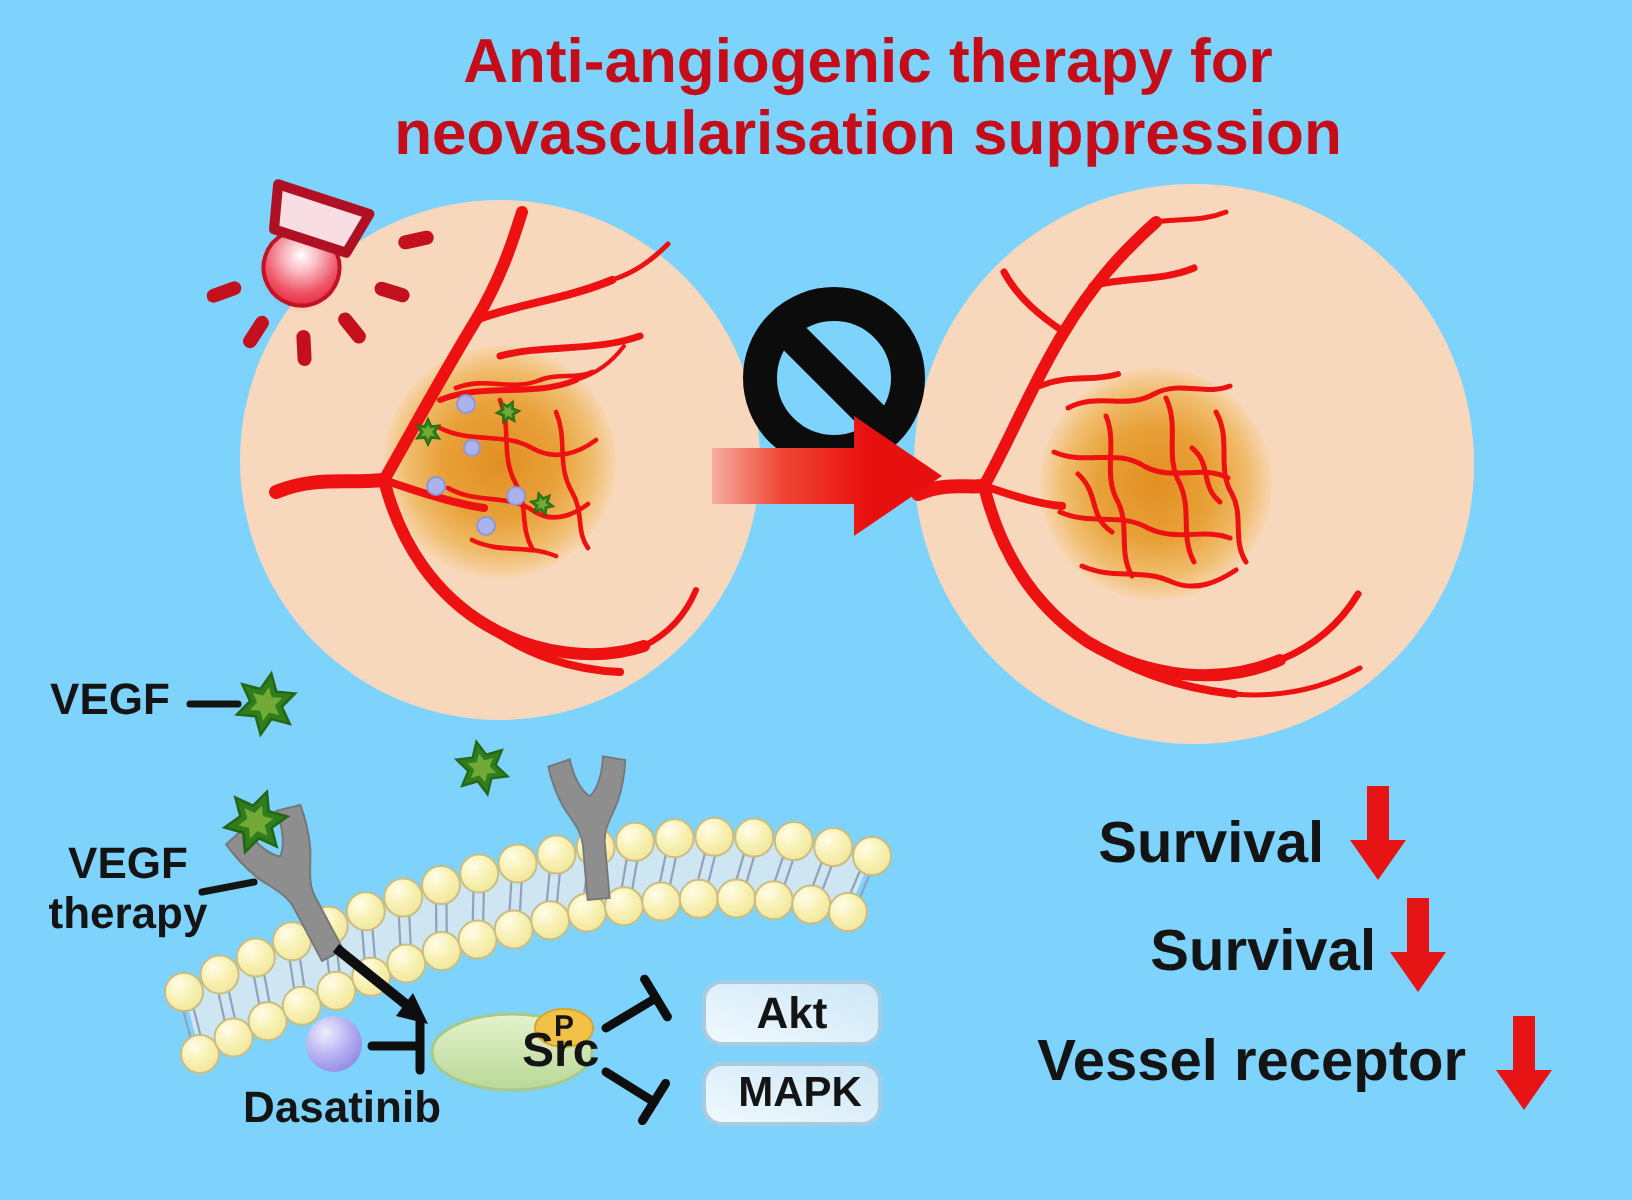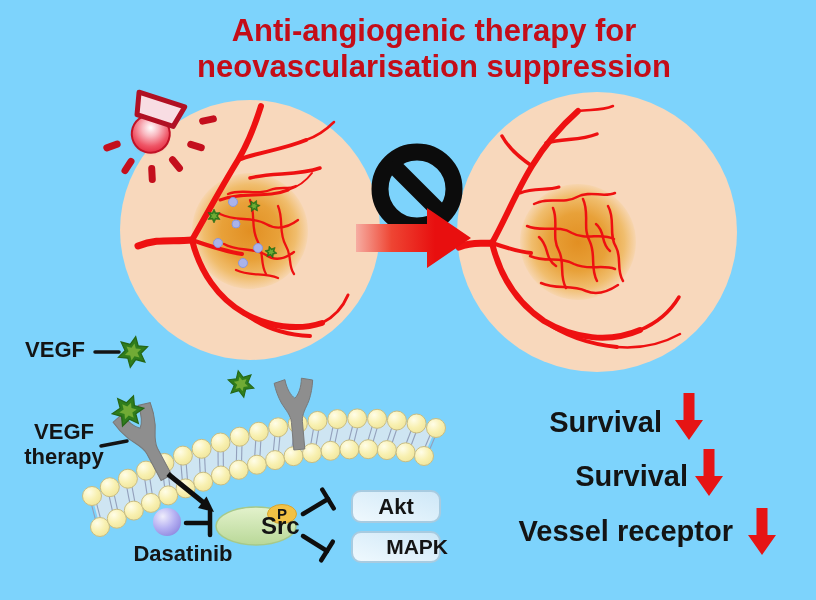--- a/index.html
+++ b/index.html
@@ -11,25 +11,25 @@
   .canvas *{box-sizing:border-box;}
   svg#scene{position:absolute;left:0;top:0;}
   .txt{position:absolute;color:#141414;font-weight:700;line-height:1.12;white-space:nowrap;}
   .title{
     left:52px;right:0;top:13px;text-align:center;
     font-size:31px;line-height:36px;font-weight:700;color:#c40d18;
     white-space:normal;
   }
   .vegf-label{left:16px;top:338px;width:78px;text-align:center;font-size:22px;}
   .receptor-label{left:12px;top:419px;width:104px;text-align:center;font-size:22px;line-height:25px;white-space:normal;}
-  .dasatinib-label{left:124px;top:542px;width:118px;text-align:center;font-size:22px;}
+  .dasatinib-label{left:112px;top:542px;width:118px;text-align:center;font-size:22px;}
   .src-label{left:214px;top:513px;width:80px;text-align:center;font-size:24px;padding-left:47px;}
   .p-label{left:273px;top:506px;width:18px;text-align:center;font-size:15px;}
   .akt-label{left:352px;top:491px;width:88px;height:31px;text-align:center;line-height:31px;font-size:22px;}
-  .mapk-label{left:352px;top:532px;width:96px;height:30px;text-align:right;line-height:30px;font-size:21px;}
+  .mapk-label{left:352px;top:532px;width:96px;height:30px;text-align:center;line-height:30px;font-size:21px;}
   .caption{left:42px;top:566px;width:500px;text-align:center;font-size:22px;}
   .outcome{font-size:29px;}
   .outcome-survival{right:154px;top:406px;}
   .outcome-migration{right:128px;top:460px;}
   .outcome-vessel{right:83px;top:515px;}
 </style>
 </head>
 <body>
 
 <div class="canvas">

